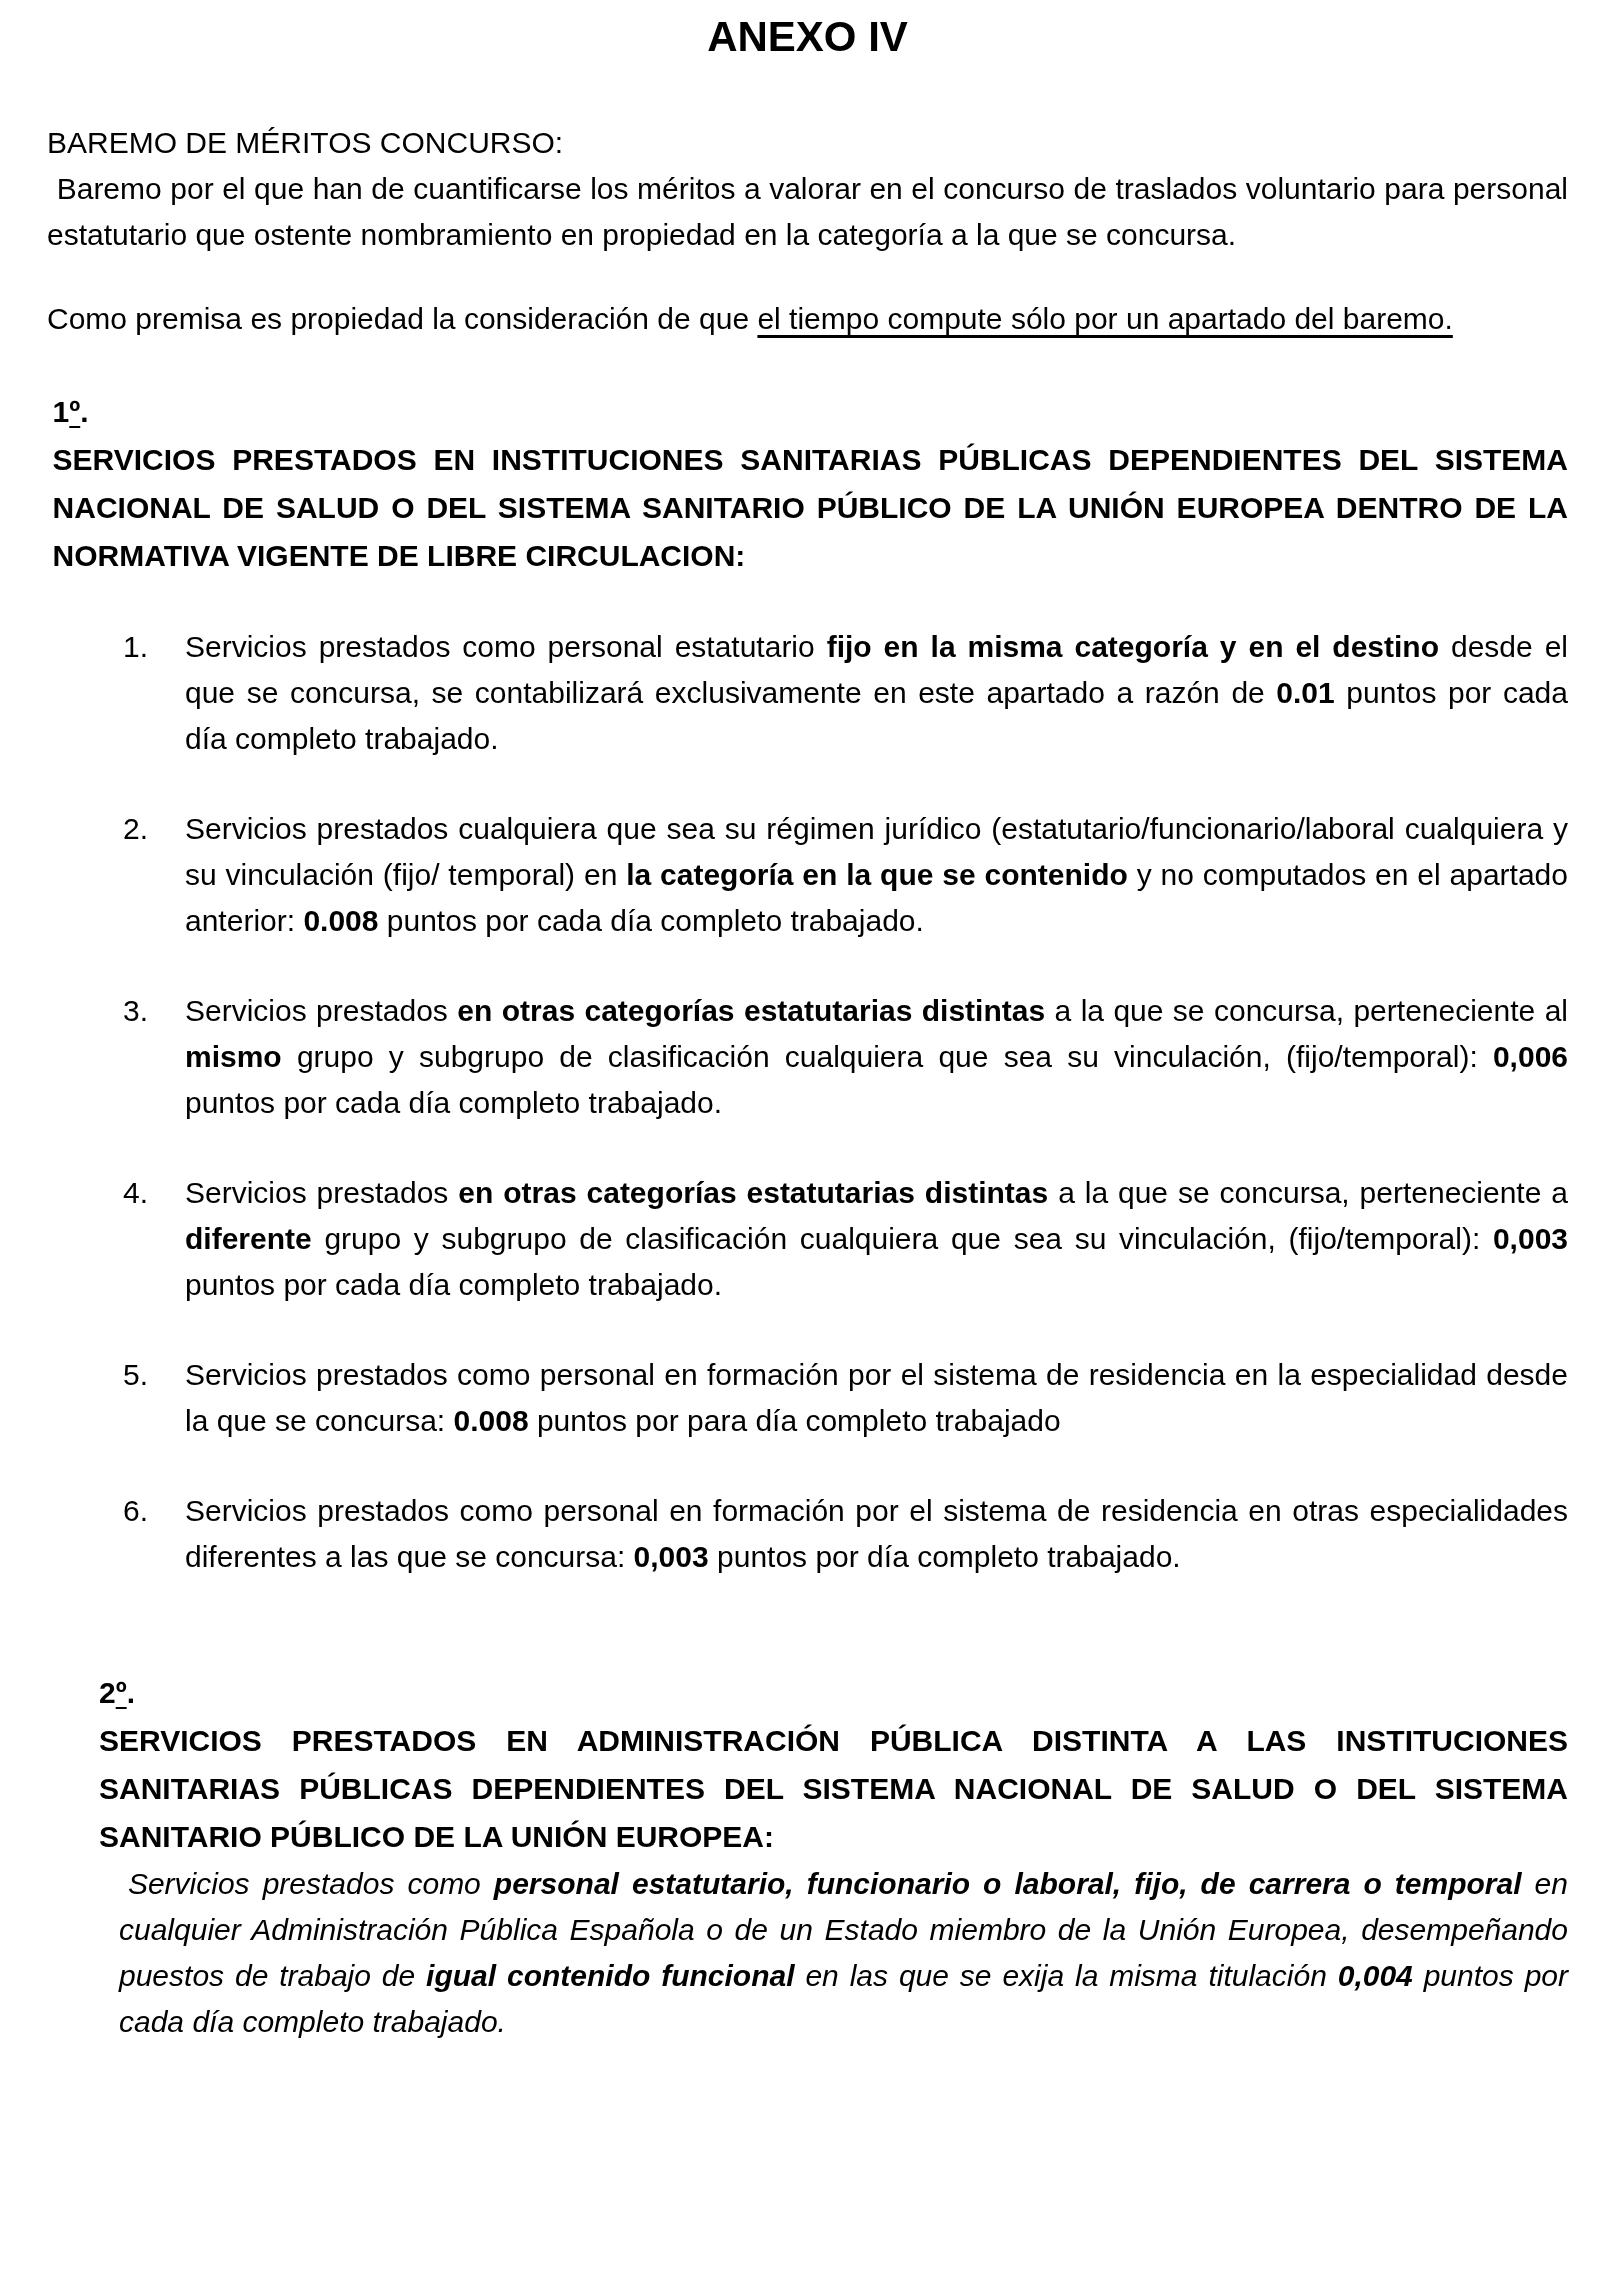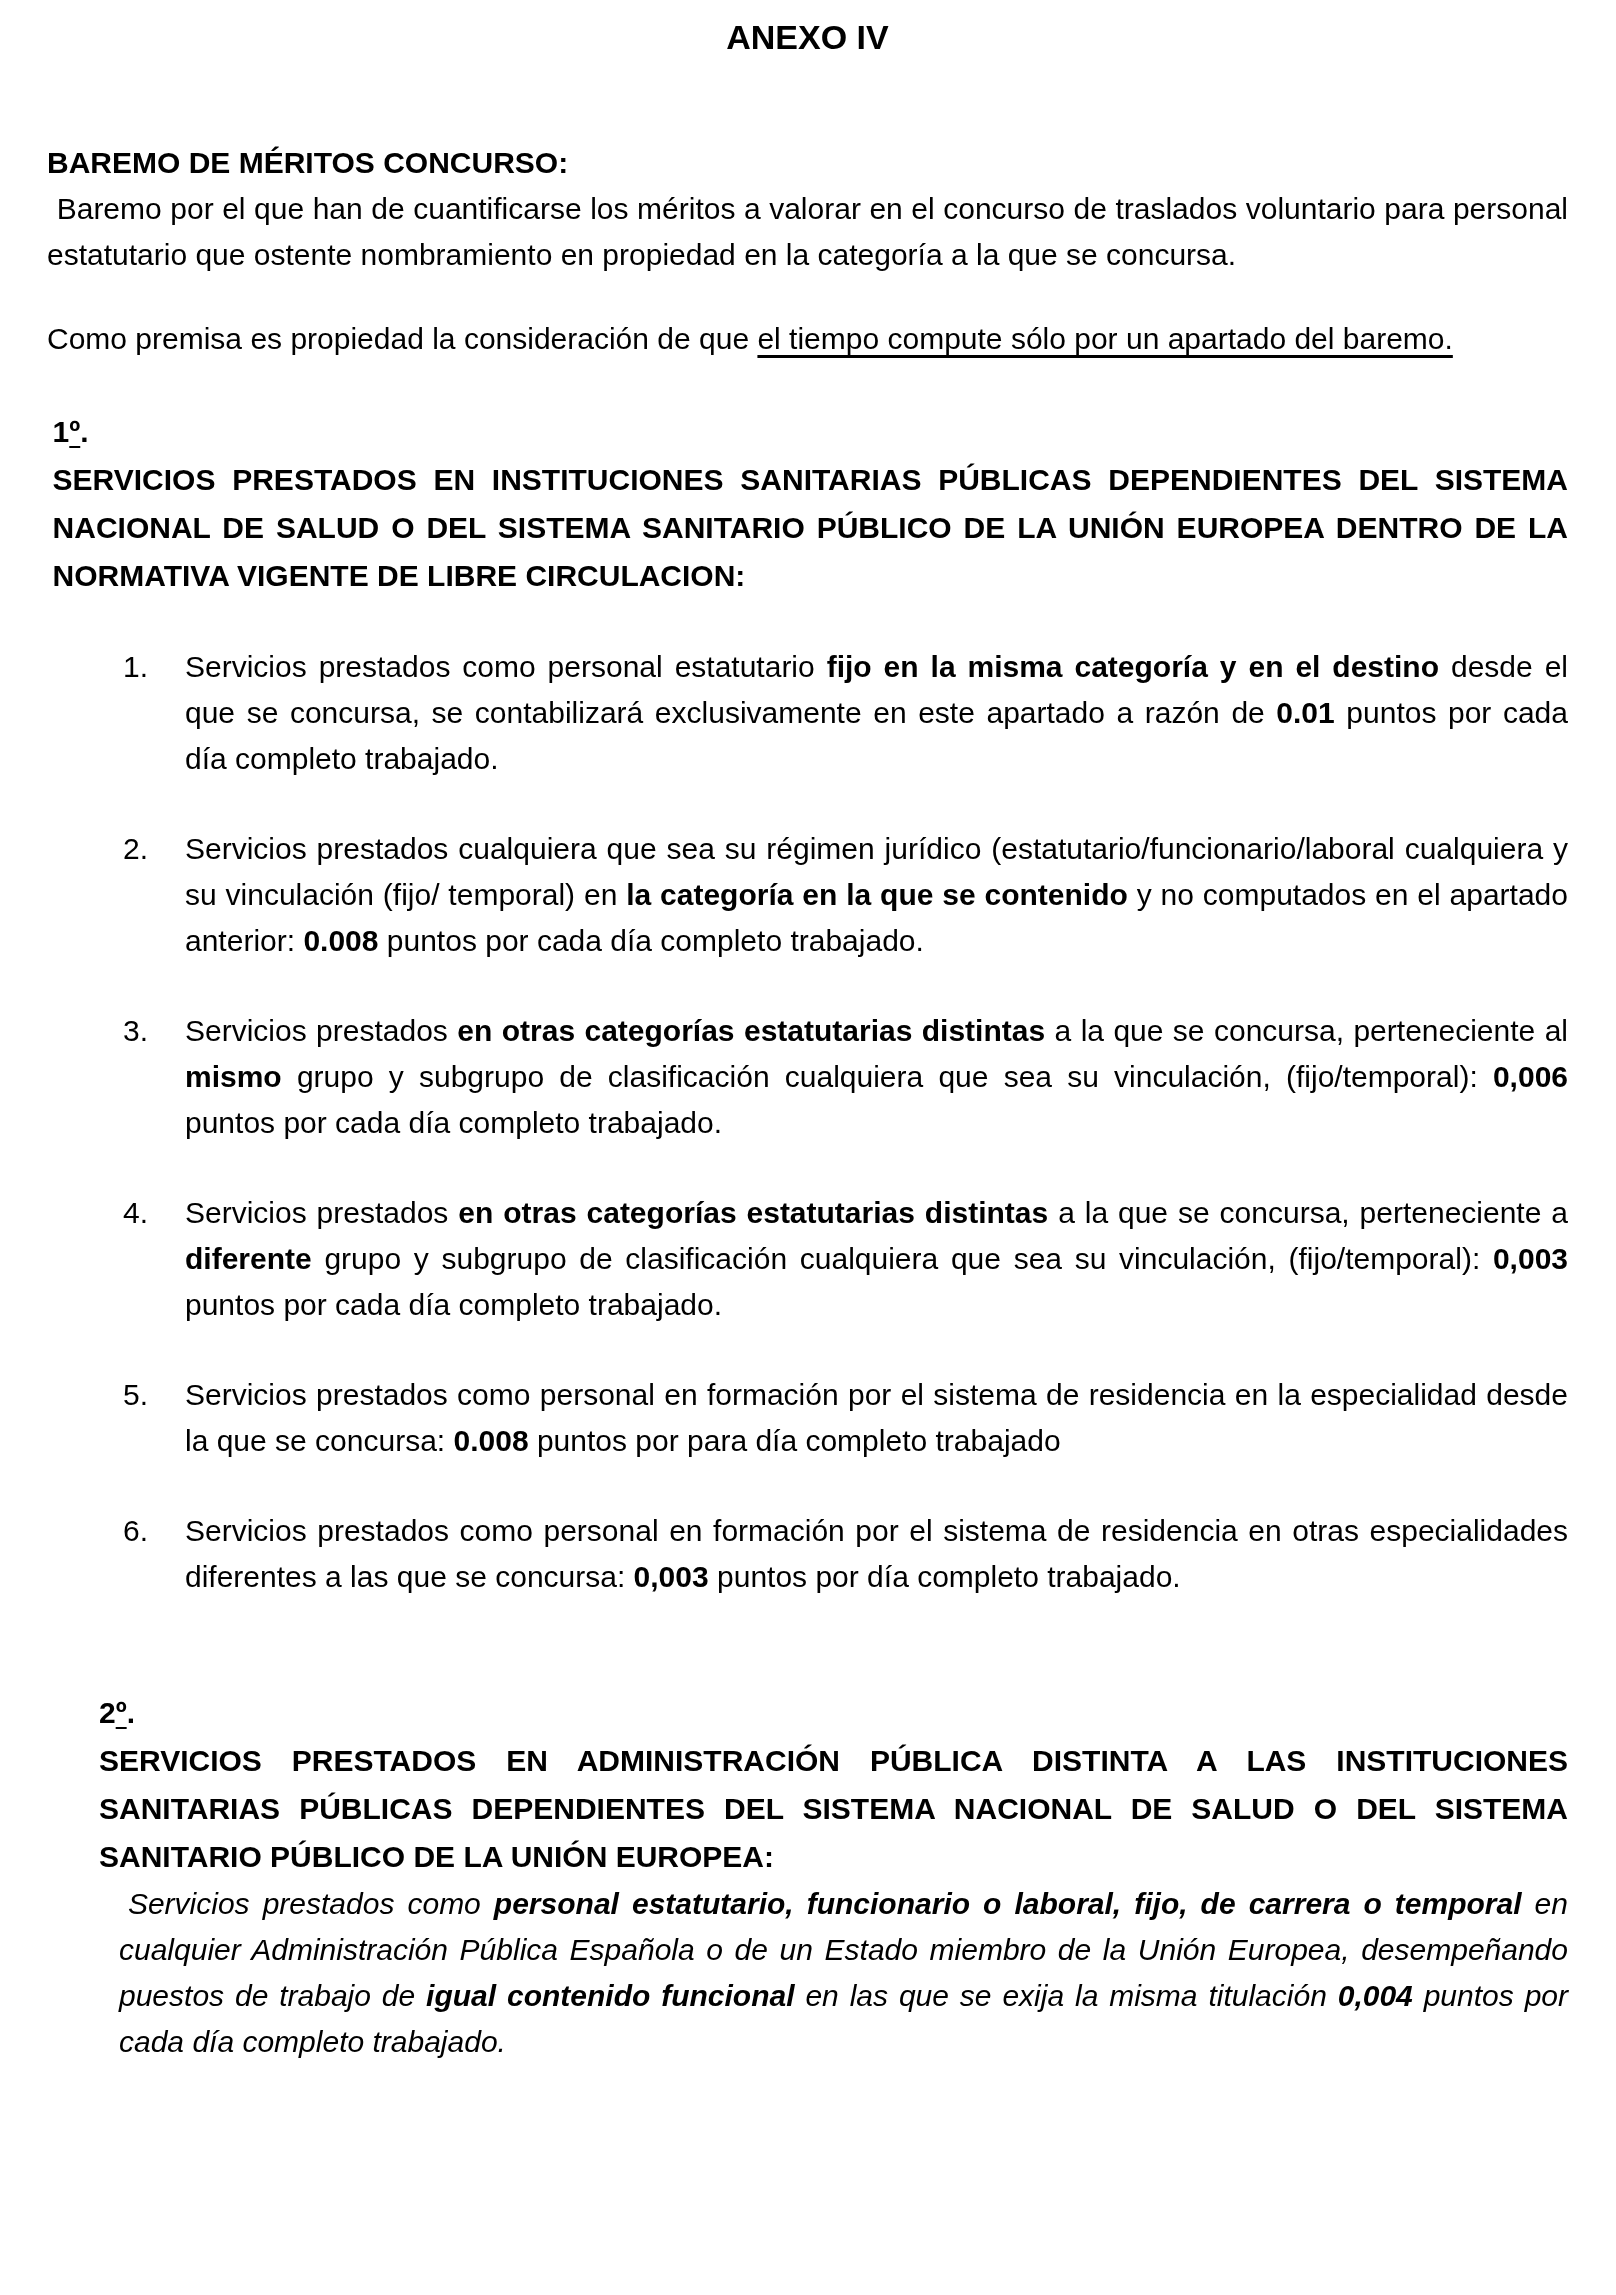--- a/index.html
+++ b/index.html
@@ -16,27 +16,27 @@
   .page {
     box-sizing: border-box;
     width: 1616px;
     height: 2295px;
     padding: 11.3px 48px 0 47px;
     overflow: hidden;
   }
   .doc-title {
     text-align: center;
     font-weight: bold;
-    font-size: 34px;
+    font-size: 42px;
     line-height: 46px;
     margin: 3.2px 0 0 0;
   }
   .doc-subtitle {
-    margin-top: 80px;
-    font-weight: bold;
+    margin-top: 60px;
+    font-weight: normal;
   }
   .para {
     text-align: justify;
   }
   .intro-para {
     text-indent: 9.7px;
   }
   .premise-para {
     margin-top: 38px;
   }

